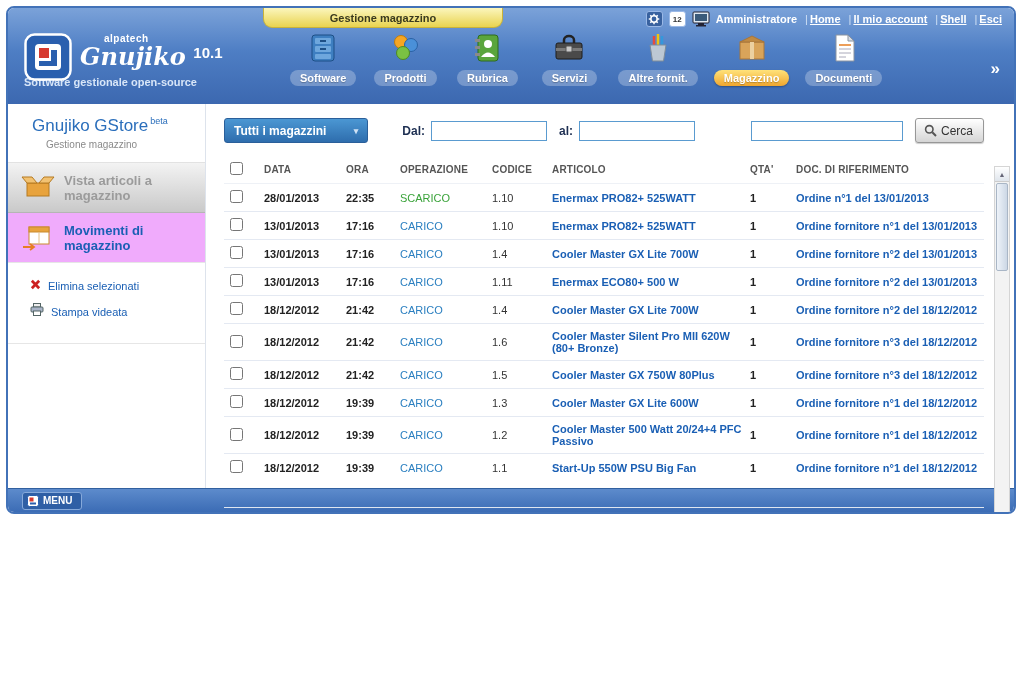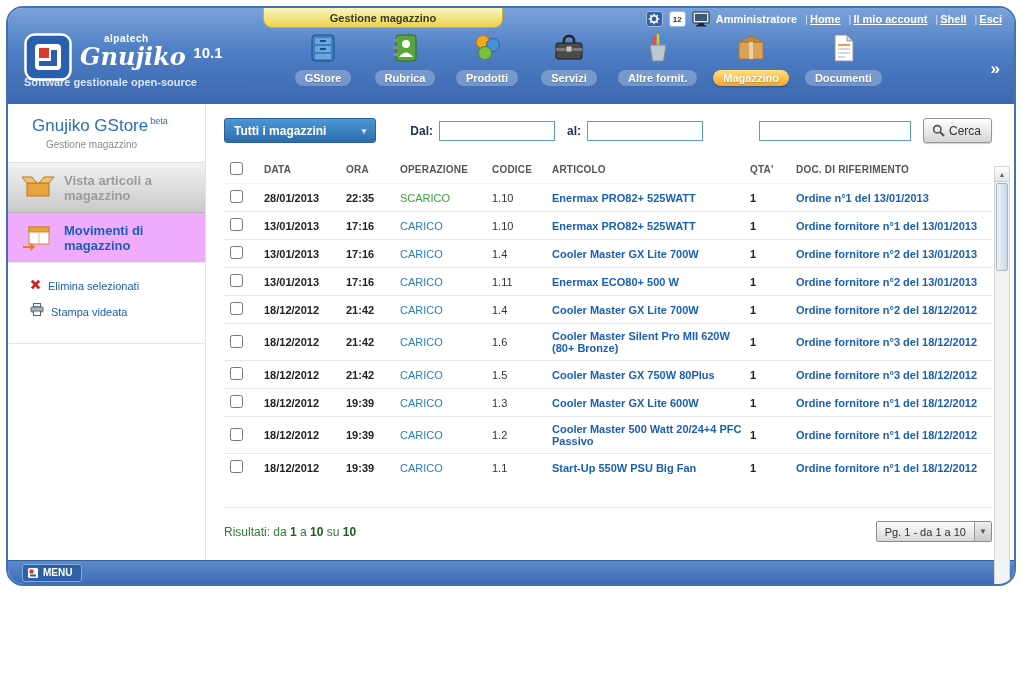--- a/index.html
+++ b/index.html
@@ -1,17 +1,17 @@
 <!DOCTYPE html>
 <html><head>
 <meta charset="utf-8">
 <style>
   * { margin:0; padding:0; box-sizing:border-box; }
   body { background:#fff; padding:6px; font-family:"Liberation Sans", sans-serif; width:1022px; height:690px; }
-  .frame { width:1010px; height:580px; border:2px solid #4272b8; border-radius:17px; overflow:hidden;
+  .frame { width:1010px; height:508px; border:2px solid #4272b8; border-radius:8px; overflow:hidden;
            display:flex; flex-direction:column; background:#fff; position:relative; }
 
   
   .header { height:96px; background:linear-gradient(180deg,#7ba2d9 0%,#4e7ec4 45%,#3c68b0 100%); position:relative; flex:none; }
   .top-strip { height:21px; position:relative; }
   .top-tab { position:absolute; left:255px; top:0; width:240px; height:20px;
              background:linear-gradient(180deg,#fbf6bd,#e9d34f); border:1px solid #c9b23a; border-top:none;
              border-radius:0 0 9px 9px; color:#3a3a1e; font-size:11px; font-weight:bold;
              display:flex; align-items:center; justify-content:center; }
   .top-right { position:absolute; right:12px; top:3px; display:flex; align-items:center; gap:6px;
@@ -51,21 +51,21 @@
   .side-item { display:flex; align-items:center; gap:8px; padding:7px 8px 7px 12px; font-size:13px; font-weight:bold;
                cursor:pointer; line-height:15px; }
   .side-item.inactive { background:linear-gradient(180deg,#f3f3f3,#c9c9c9); color:#9b9b9b;
                         border-top:1px solid #e2e2e2; border-bottom:1px solid #b5b5b5; }
   .side-item.active { background:#f0abfc; color:#1a5fb4; border-bottom:1px solid #e6e6e6; }
   .side-item svg { flex:none; }
   .side-actions { padding:16px 0 14px 22px; border-bottom:1px solid #e6e6e6; }
   .side-link { display:flex; align-items:flex-end; gap:7px; color:#1a5fb4; font-size:11px; margin-bottom:11px;
                cursor:pointer; text-decoration:none; }
 
-  .main { flex:1; position:relative; padding:14px 22px 0 18px; min-width:0; }
+  .main { flex:1; position:relative; padding:14px 30px 0 18px; min-width:0; }
 
   .filter-bar { display:flex; align-items:center; margin-bottom:12px; }
   .wh-select { width:178px; height:25px; background:linear-gradient(180deg,#4b97d3,#2e6dad); border:1px solid #2a5f9a;
                border-radius:3px; color:#fff; font-weight:bold; font-size:12px; display:flex; align-items:center;
                justify-content:space-between; padding:0 9px; cursor:pointer; }
   .wh-arrow { font-size:9px; color:#cfe2f5; }
   .f-label { font-size:12px; font-weight:bold; color:#1d2f52; margin:0 6px 0 0; }
   .f-label.dal { margin-left:34px;text-align:right; }
   .f-label.al { margin-left:12px; }
   .f-input { width:116px; height:20px; border:1px solid #5a9bd0; font-size:11px; padding:0 4px; }
@@ -170,40 +170,40 @@
       <nav class="main-nav">
         <div class="nav-item">
           <span><svg width="34" height="30" viewBox="0 0 34 30">
                 <rect x="6" y="2" width="22" height="26" rx="3" fill="#3e7fc1" stroke="#1d4f86"></rect>
                 <rect x="9" y="5" width="16" height="6" rx="1" fill="#6ea7dd"></rect>
                 <rect x="9" y="13" width="16" height="6" rx="1" fill="#6ea7dd"></rect>
                 <rect x="9" y="21" width="16" height="5" rx="1" fill="#6ea7dd"></rect>
                 <rect x="14" y="7" width="6" height="2" fill="#1d4f86"></rect>
                 <rect x="14" y="15" width="6" height="2" fill="#1d4f86"></rect>
               </svg></span>
-          <span class="nav-pill">GStore</span>
+          <span class="nav-pill">Software</span>
+        </div>
+        <div class="nav-item">
+          <span><svg width="34" height="30" viewBox="0 0 34 30">
+                <circle cx="13" cy="9" r="6.5" fill="#f5a623" stroke="#c07c0d"></circle>
+                <circle cx="23" cy="12" r="6.5" fill="#4a90d9" stroke="#2a62a5"></circle>
+                <circle cx="15" cy="20" r="6.5" fill="#7ac143" stroke="#4d8a22"></circle>
+              </svg></span>
+          <span class="nav-pill">Prodotti</span>
         </div>
         <div class="nav-item">
           <span><svg width="34" height="30" viewBox="0 0 34 30">
                 <rect x="8" y="2" width="20" height="26" rx="3" fill="#5aa53c" stroke="#2e6b1e"></rect>
                 <rect x="5" y="6" width="5" height="3" fill="#8a8a8a"></rect>
                 <rect x="5" y="13" width="5" height="3" fill="#8a8a8a"></rect>
                 <rect x="5" y="20" width="5" height="3" fill="#8a8a8a"></rect>
                 <circle cx="18" cy="11" r="4" fill="#fff"></circle>
                 <path d="M11 24 q7 -9 14 0 z" fill="#fff"></path>
               </svg></span>
           <span class="nav-pill">Rubrica</span>
-        </div>
-        <div class="nav-item">
-          <span><svg width="34" height="30" viewBox="0 0 34 30">
-                <circle cx="13" cy="9" r="6.5" fill="#f5a623" stroke="#c07c0d"></circle>
-                <circle cx="23" cy="12" r="6.5" fill="#4a90d9" stroke="#2a62a5"></circle>
-                <circle cx="15" cy="20" r="6.5" fill="#7ac143" stroke="#4d8a22"></circle>
-              </svg></span>
-          <span class="nav-pill">Prodotti</span>
         </div>
         <div class="nav-item">
           <span><svg width="34" height="30" viewBox="0 0 34 30">
                 <path d="M12 11 v-4 a5 4 0 0 1 10 0 v4" fill="none" stroke="#222" stroke-width="2.5"></path>
                 <rect x="4" y="10" width="26" height="16" rx="2" fill="#4a4a4a" stroke="#1d1d1d"></rect>
                 <rect x="4" y="15" width="26" height="3" fill="#7a7a7a"></rect>
                 <rect x="14" y="13" width="6" height="6" rx="1" fill="#c9c9c9" stroke="#555"></rect>
               </svg></span>
           <span class="nav-pill">Servizi</span>
         </div>

